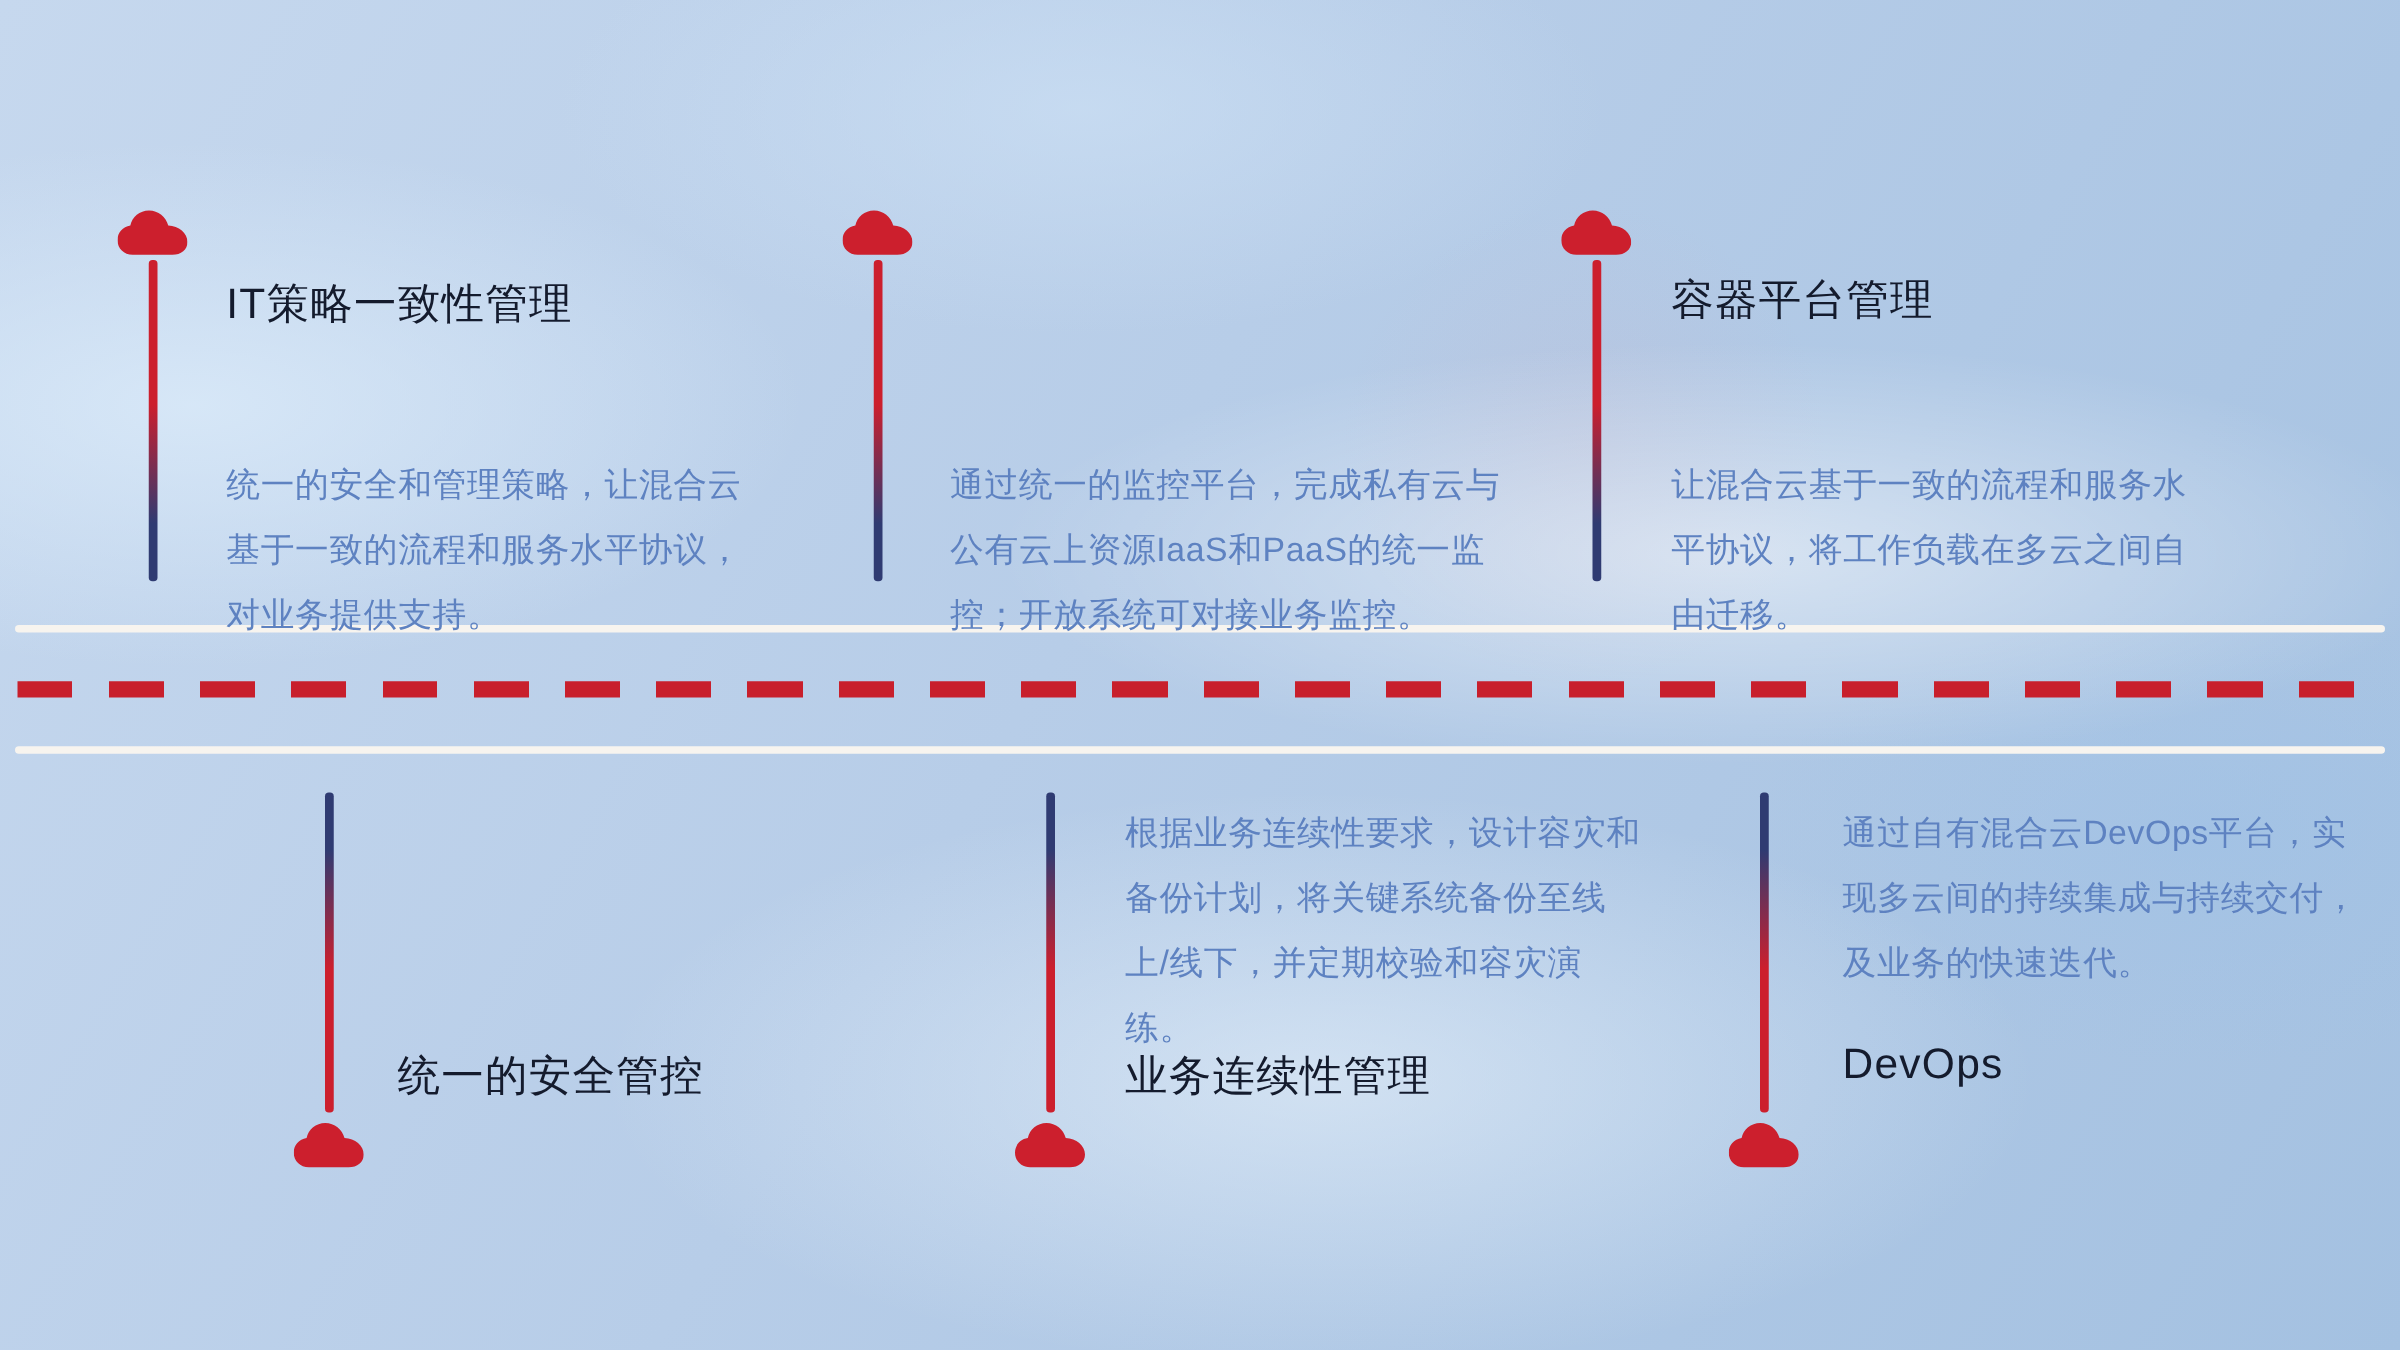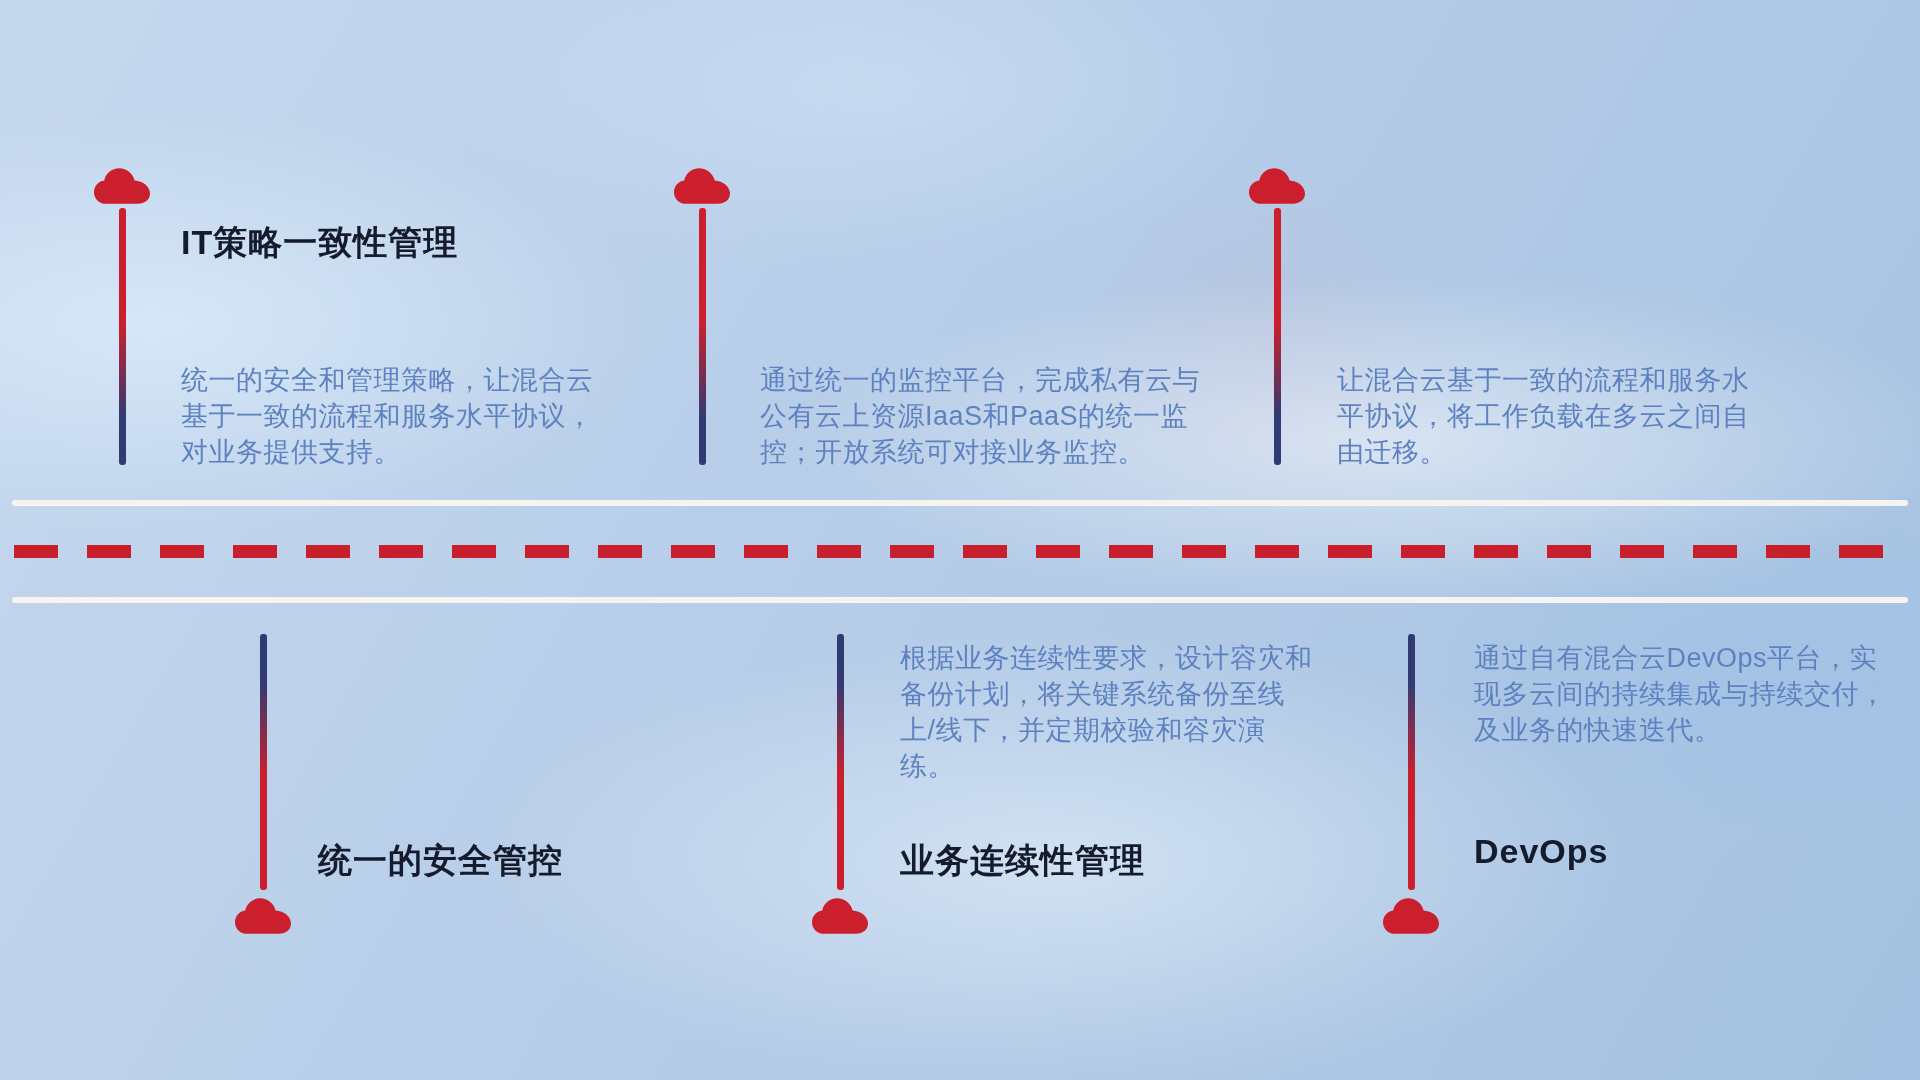--- a/index.html
+++ b/index.html
@@ -71,29 +71,29 @@
   .pin.bottom .stem {
     top: 0;
     bottom: 46px;
     background: linear-gradient(0deg, #cc1f2d 0%, #cc1f2d 45%, #2f3b72 82%, #2f3b72 100%);
   }
 
   
   .item-title {
     position: absolute;
     font-size: 34px;
-    font-weight: 700;
+    font-weight: 400;
     color: #141b2d;
     letter-spacing: 1px;
     white-space: nowrap;
   }
   .item-desc {
     position: absolute;
     font-size: 27px;
-    line-height: 36px;
+    line-height: 52px;
     color: #5e82c1;
     letter-spacing: 0.5px;
   }
 </style>
 </head>
 <body>
 
 <div class="canvas">
 
   <div class="road-line top"></div>
@@ -116,20 +116,21 @@
     <div class="stem"></div>
   </div>
   <div class="item-desc" style="left:760px; top:362px; width:450px">通过统一的监控平台，完成私有云与公有云上资源IaaS和PaaS的统一监控；开放系统可对接业务监控。</div>
 
   <div class="pin top" style="left:1277px; top:168px; height:297px">
     <svg class="cloud" viewBox="0 0 60 40">
       <path fill="#cc1f2d" d="M13 38 C5.5 38 0 32.5 0 25.5 C0 19 4.5 14 11 13 C12.5 5.5 19 0 27 0 C35 0 41.5 5.5 43.5 13 C52.5 13.5 60 19.5 60 27 C60 33.5 54.5 38 47 38 Z"></path>
     </svg>
     <div class="stem"></div>
   </div>
+  <div class="item-title" style="left:1337px; top:217px">容器平台管理</div>
   <div class="item-desc" style="left:1337px; top:362px; width:430px">让混合云基于一致的流程和服务水平协议，将工作负载在多云之间自由迁移。</div>
 
   <div class="pin bottom" style="left:263px; top:634px; height:302px">
     <svg class="cloud" viewBox="0 0 60 40">
       <path fill="#cc1f2d" d="M13 38 C5.5 38 0 32.5 0 25.5 C0 19 4.5 14 11 13 C12.5 5.5 19 0 27 0 C35 0 41.5 5.5 43.5 13 C52.5 13.5 60 19.5 60 27 C60 33.5 54.5 38 47 38 Z"></path>
     </svg>
     <div class="stem"></div>
   </div>
   <div class="item-title" style="left:318px; top:838px">统一的安全管控</div>
 

